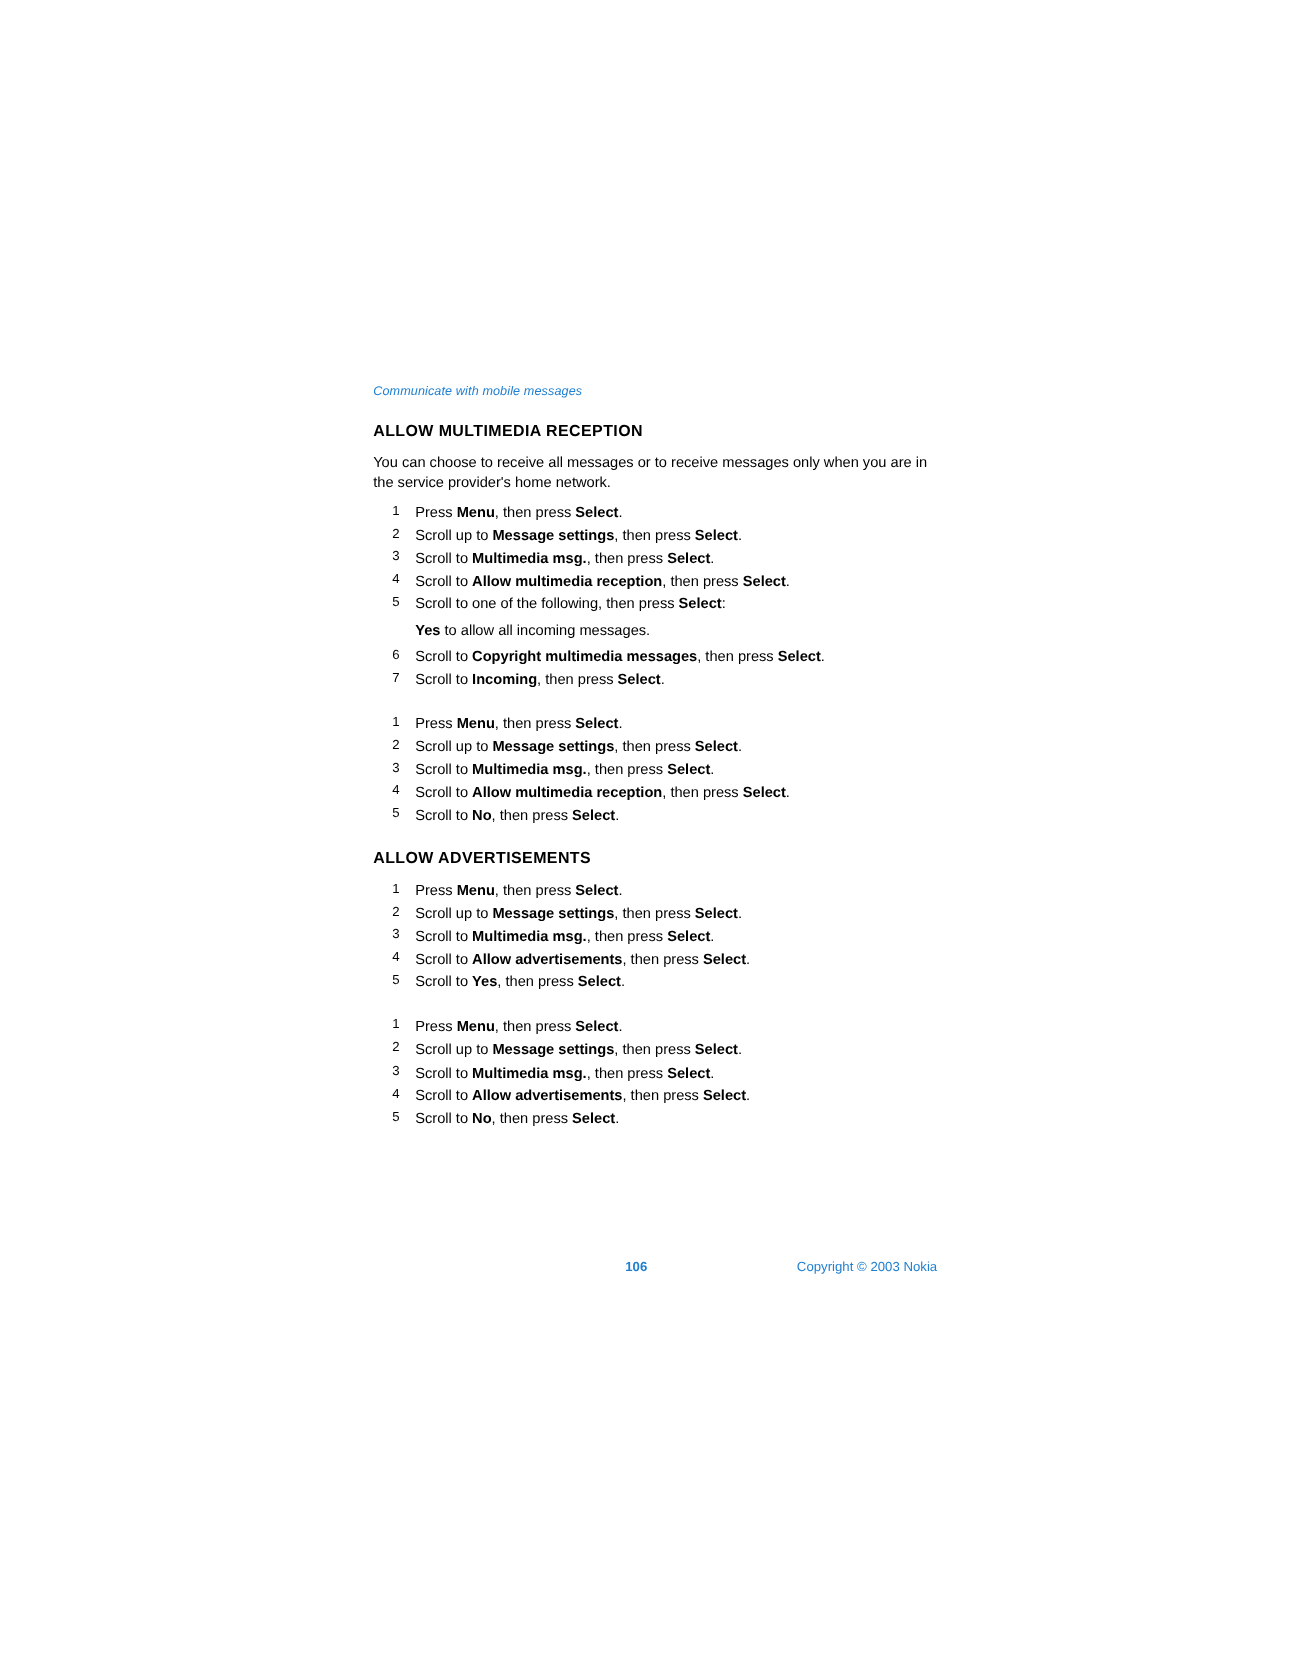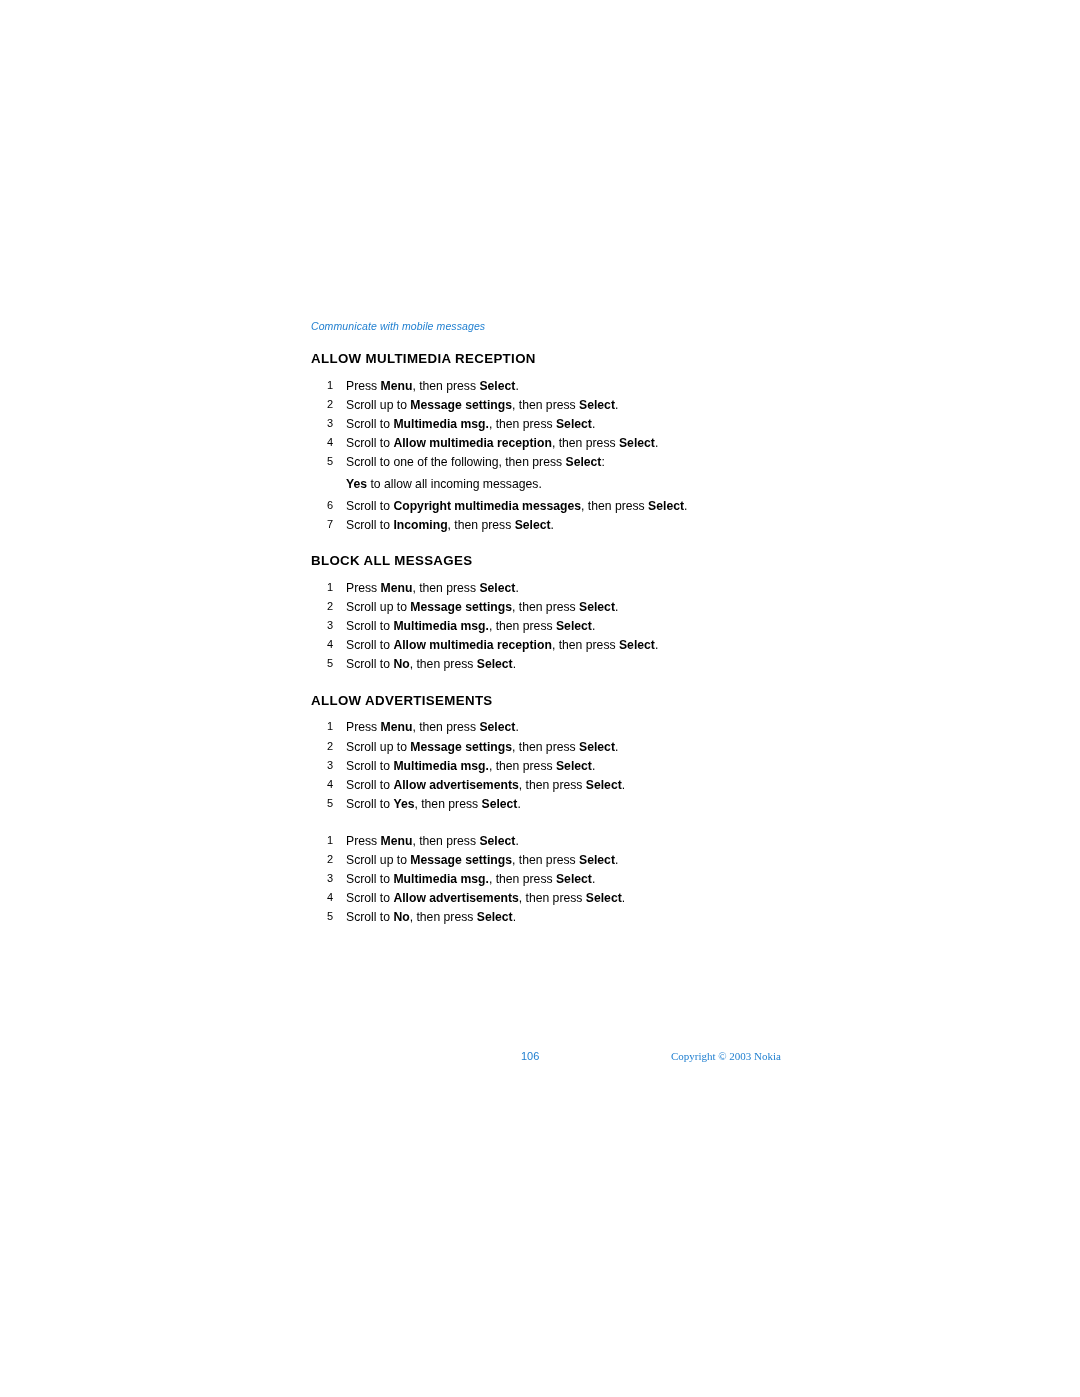--- a/index.html
+++ b/index.html
@@ -86,52 +86,52 @@
     left: 311px;
     top: 1050px;
     width: 470px;
     font-size: 11px;
     color: #1f7fd0;
   }
   .footer .pagenum {
     position: absolute;
     left: 210px;
     top: 0;
+    font-weight: bold;
   }
   .footer .copyright {
     position: absolute;
     right: 0;
     top: 0;
     white-space: nowrap;
-    font-family: Liberation Serif, serif;
   }
 </style>
 </head>
 <body>
 
 <div class="page">
 
   <div class="content">
     <div class="running-head">Communicate with mobile messages</div>
     <div id="sections-host">
         <div class="section">
           <h2 class="section-title">ALLOW MULTIMEDIA RECEPTION</h2>
+          <p class="para">You can choose to receive all messages or to receive messages only when you are in the service provider's home network.</p>
           <ol class="steps">
             <li><span class="num">1</span><span>Press <b>Menu</b>, then press <b>Select</b>.</span></li>
             <li><span class="num">2</span><span>Scroll up to <b>Message settings</b>, then press <b>Select</b>.</span></li>
             <li><span class="num">3</span><span>Scroll to <b>Multimedia msg.</b>, then press <b>Select</b>.</span></li>
             <li><span class="num">4</span><span>Scroll to <b>Allow multimedia reception</b>, then press <b>Select</b>.</span></li>
             <li><span class="num">5</span><span>Scroll to one of the following, then press <b>Select</b>:</span></li>
             <div class="substep"><b>Yes</b> to allow all incoming messages.</div>
             <li><span class="num">6</span><span>Scroll to <b>Copyright multimedia messages</b>, then press <b>Select</b>.</span></li>
             <li><span class="num">7</span><span>Scroll to <b>Incoming</b>, then press <b>Select</b>.</span></li>
           </ol>
         </div>
         <div class="section">
-          <h2 class="section-title">BLOCK ALL MESSAGES</h2>
           <ol class="steps">
             <li><span class="num">1</span><span>Press <b>Menu</b>, then press <b>Select</b>.</span></li>
             <li><span class="num">2</span><span>Scroll up to <b>Message settings</b>, then press <b>Select</b>.</span></li>
             <li><span class="num">3</span><span>Scroll to <b>Multimedia msg.</b>, then press <b>Select</b>.</span></li>
             <li><span class="num">4</span><span>Scroll to <b>Allow multimedia reception</b>, then press <b>Select</b>.</span></li>
             <li><span class="num">5</span><span>Scroll to <b>No</b>, then press <b>Select</b>.</span></li>
           </ol>
         </div>
         <div class="section">
           <h2 class="section-title">ALLOW ADVERTISEMENTS</h2>

